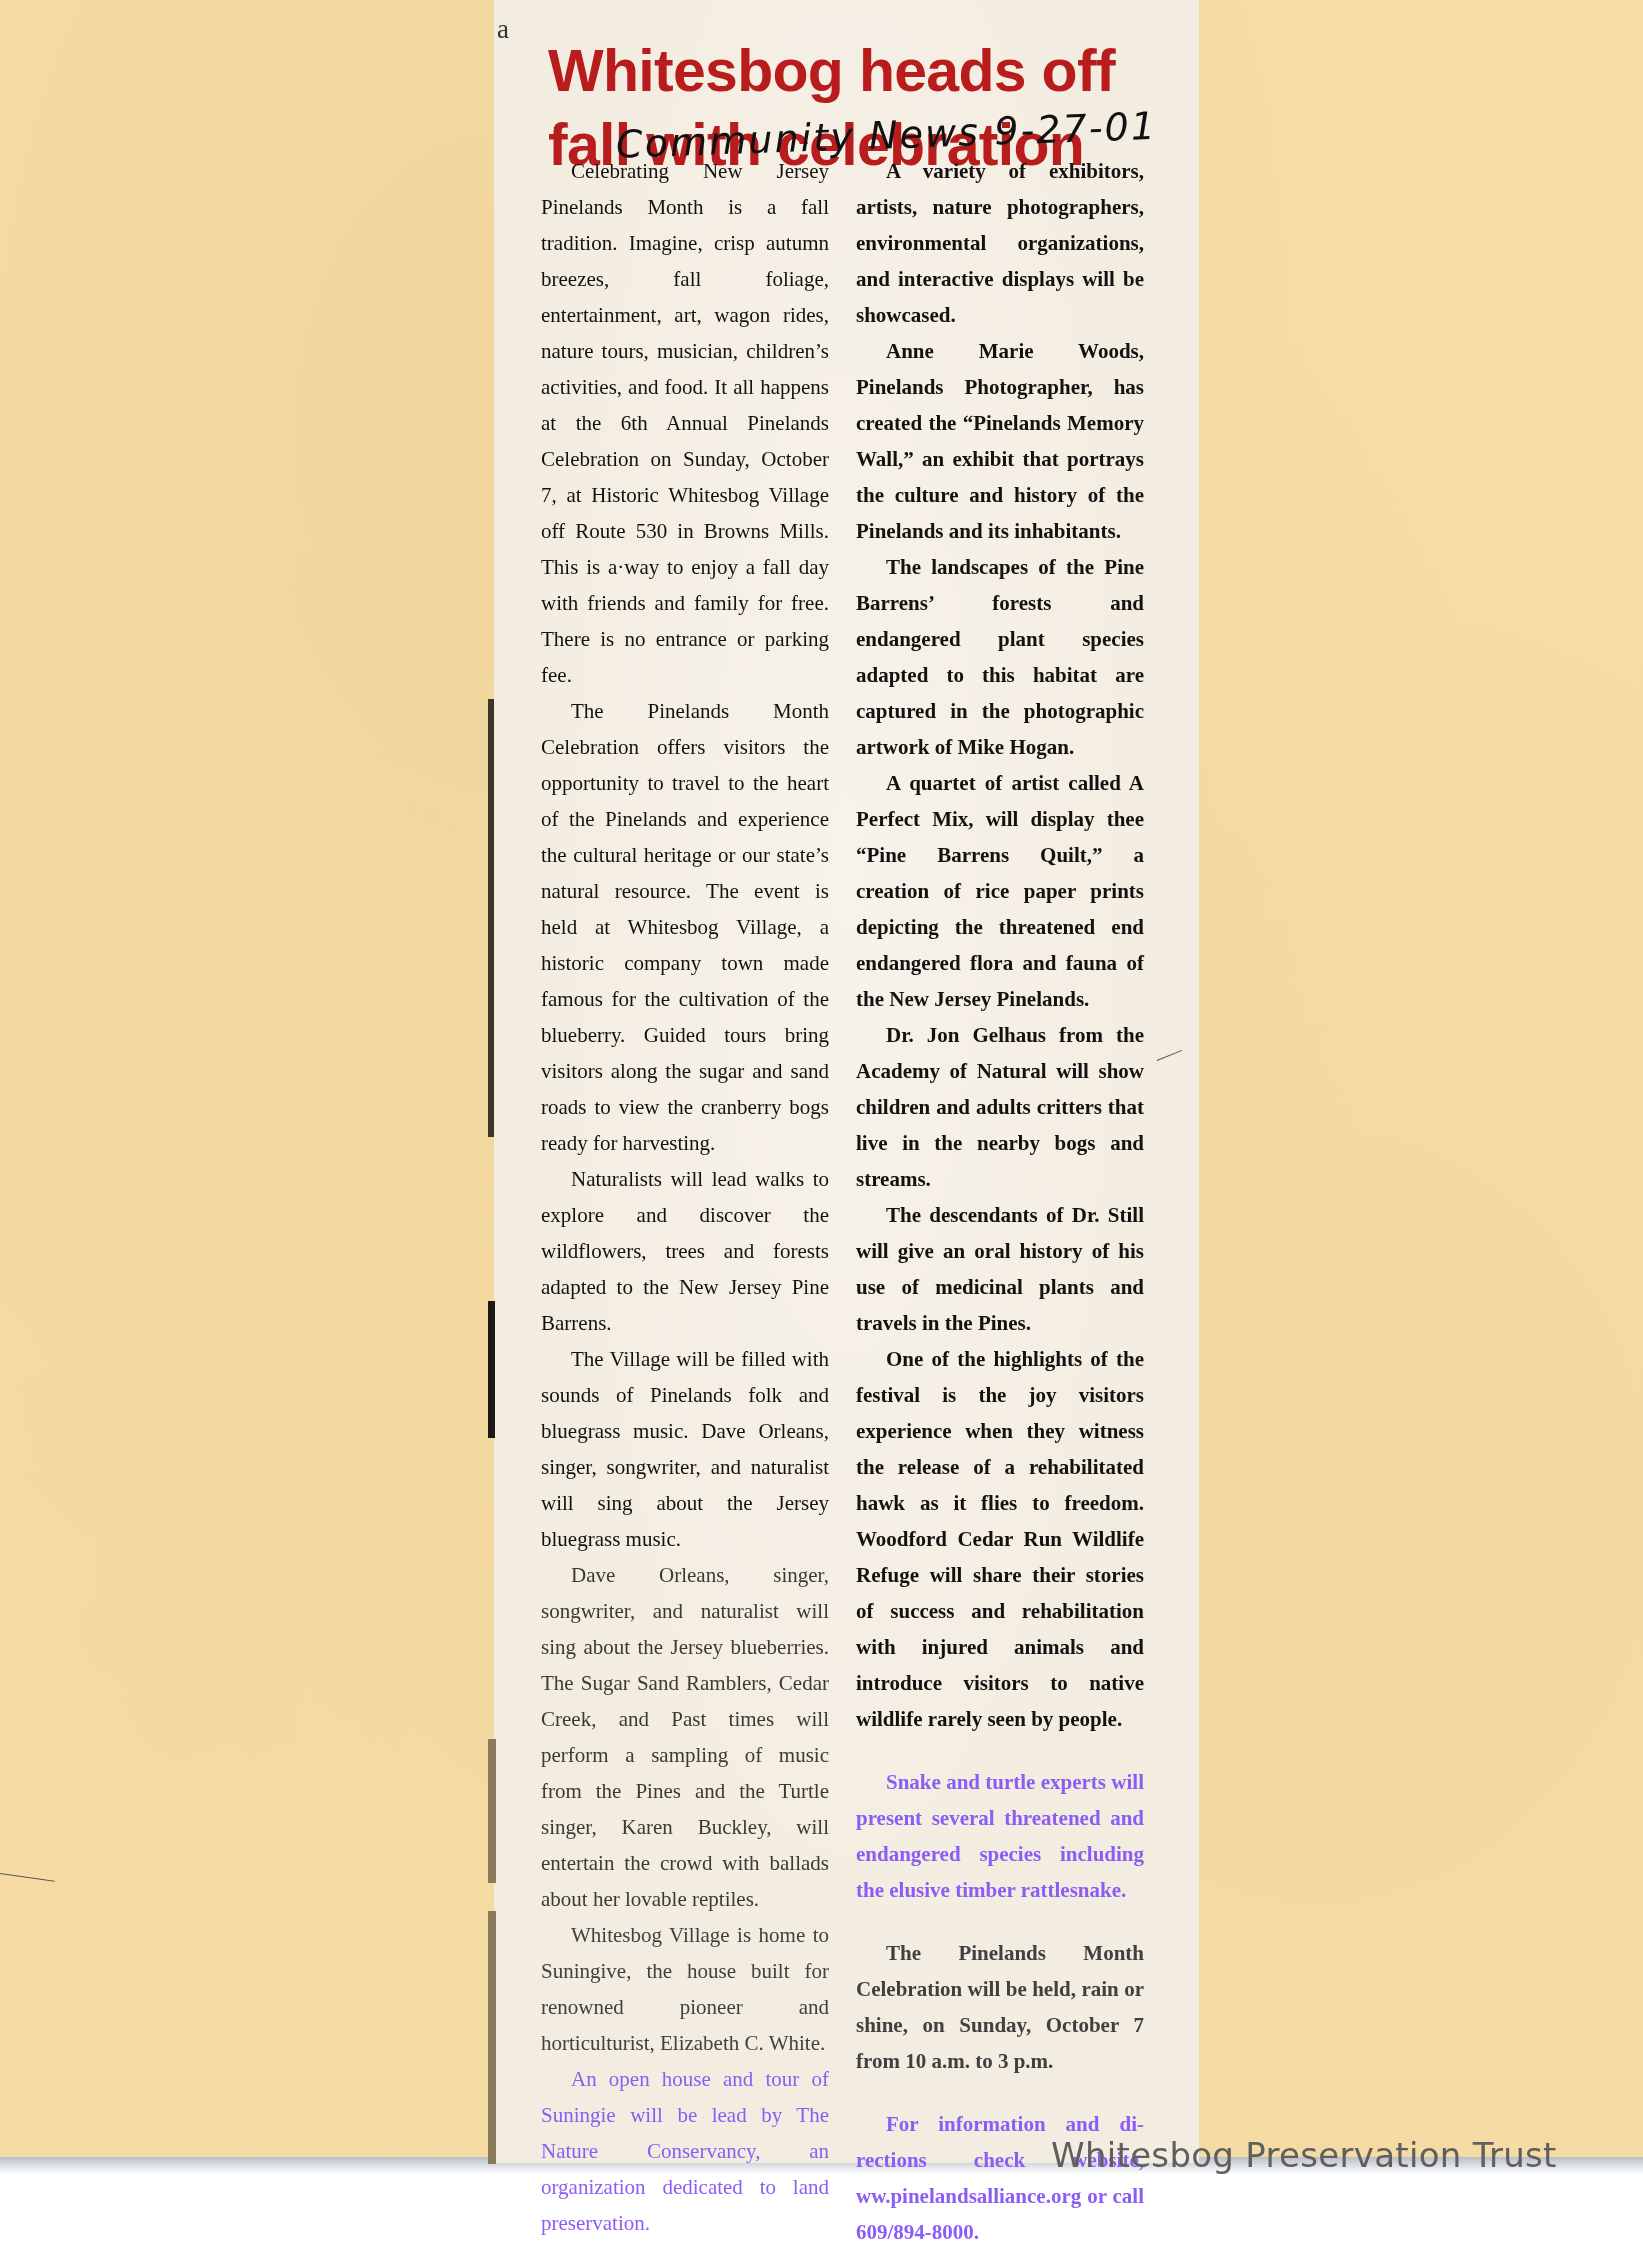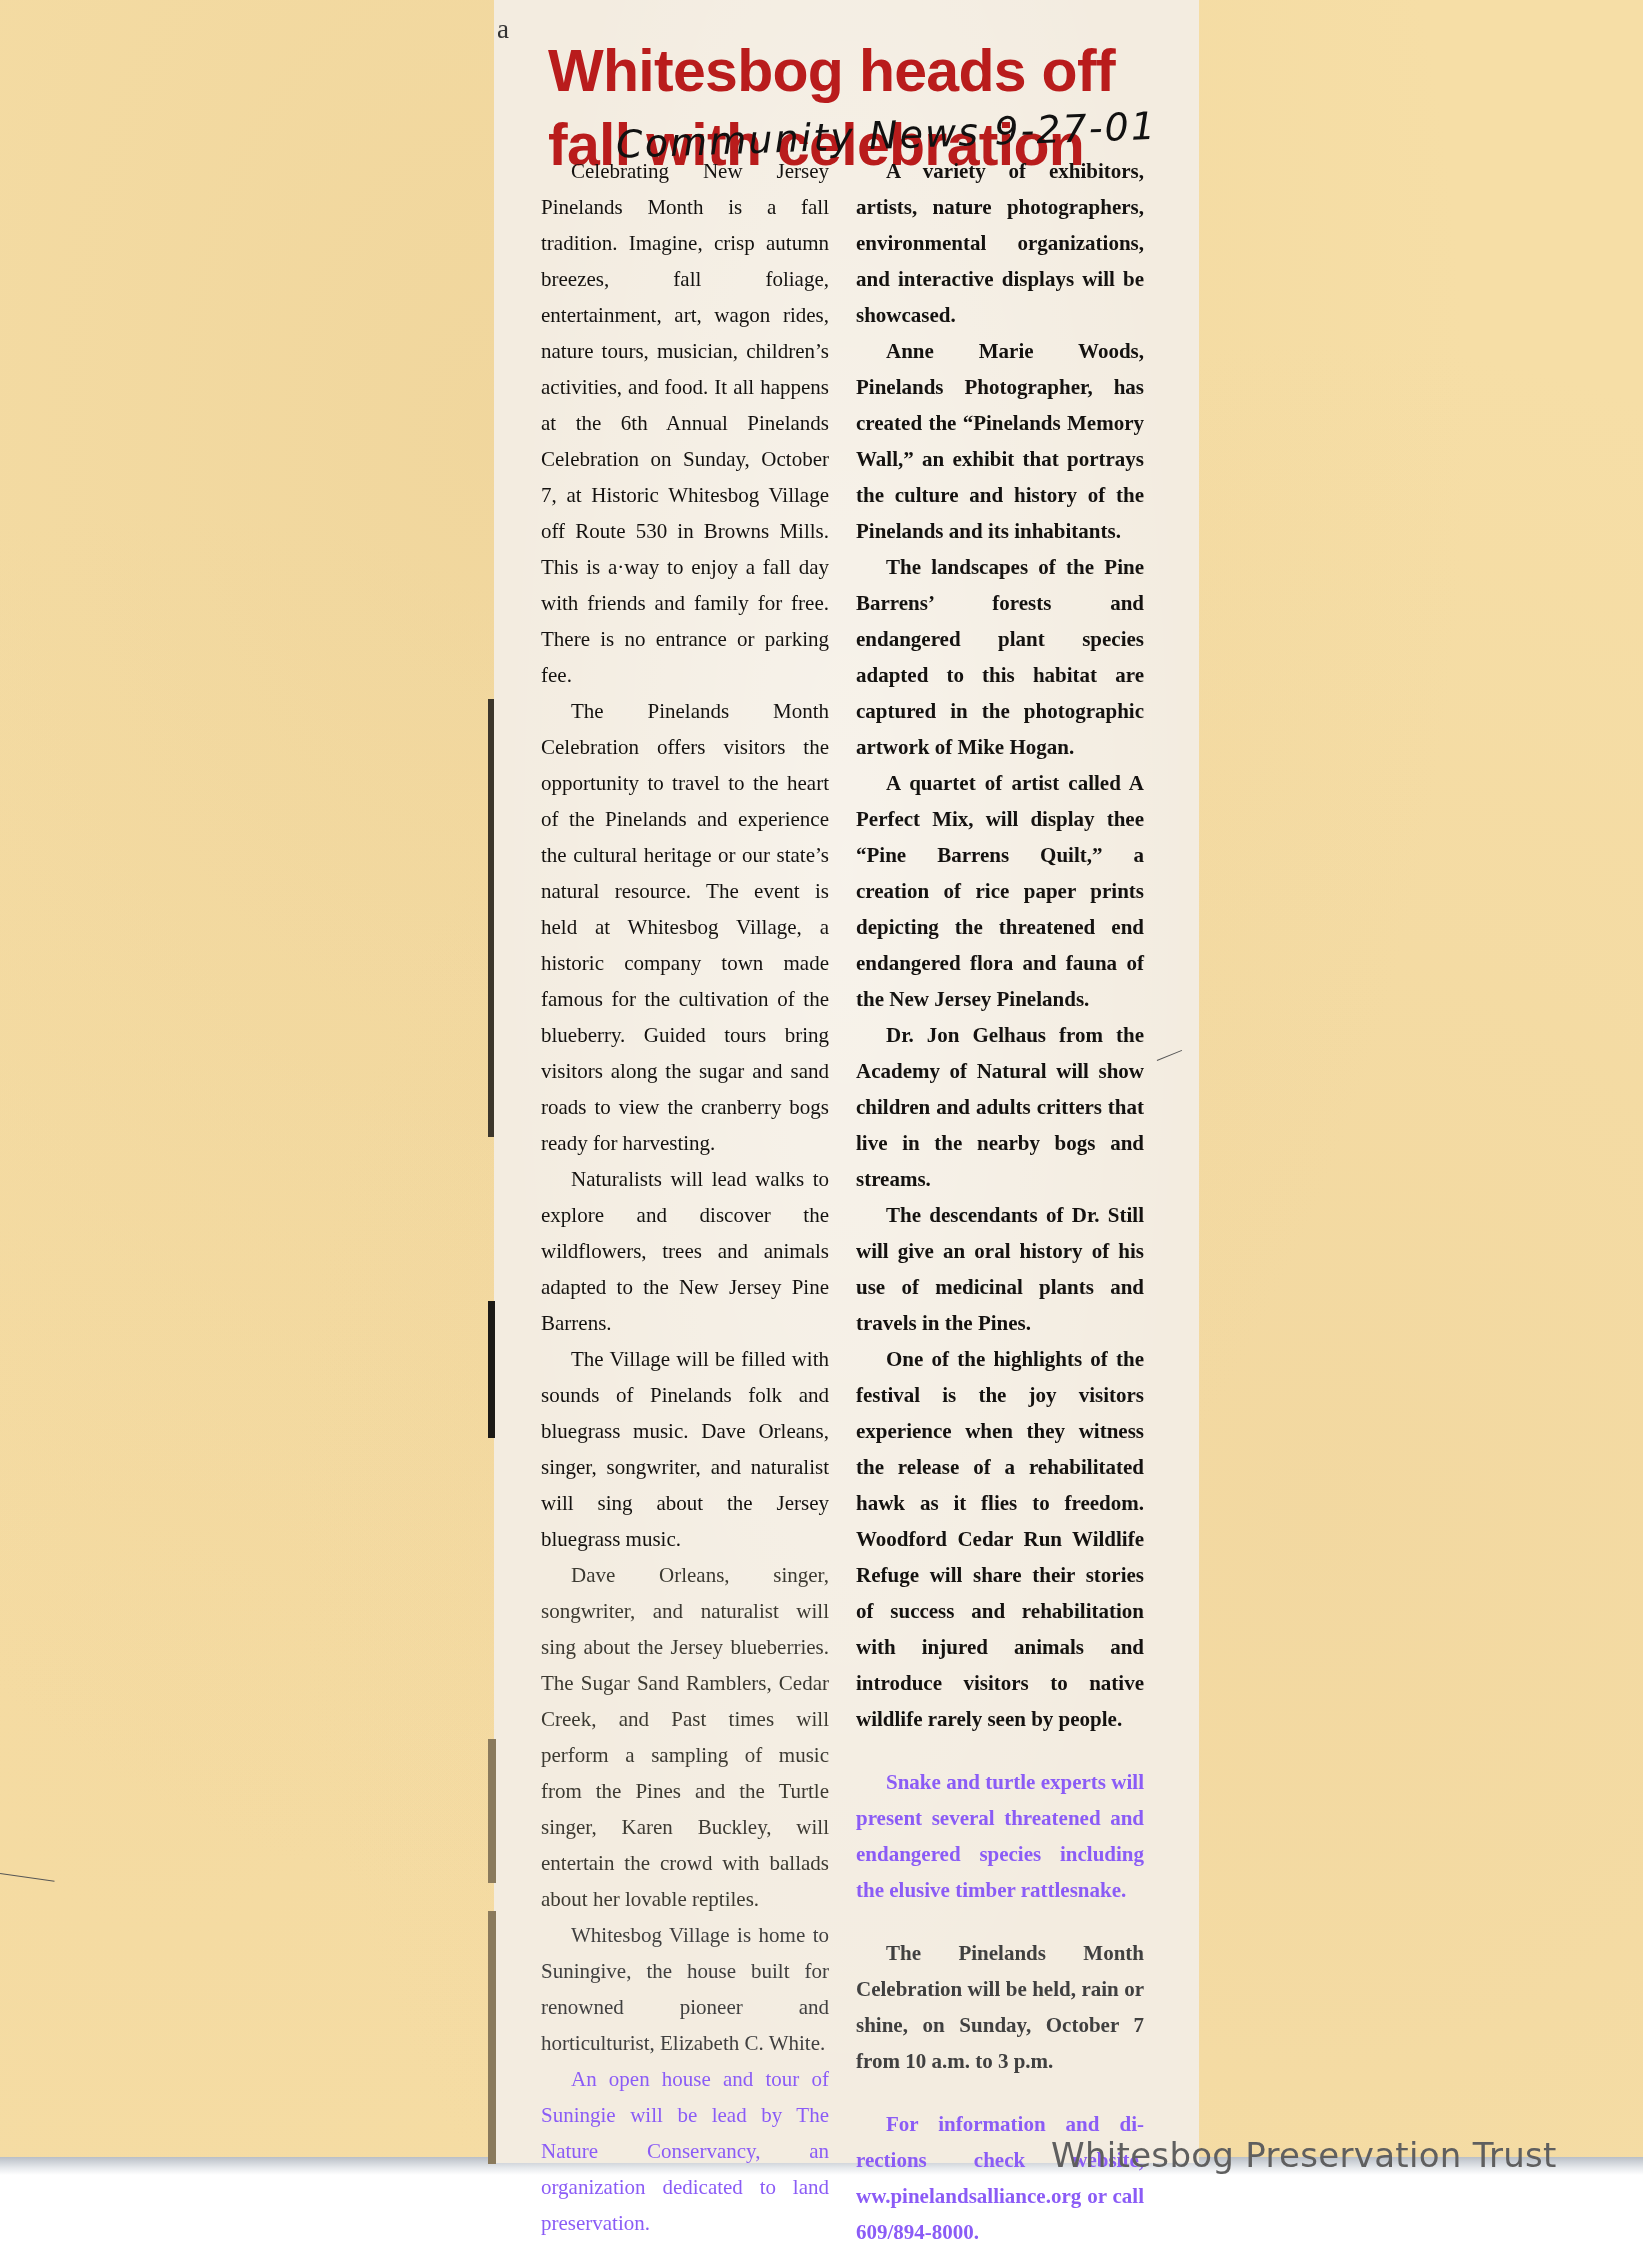--- a/index.html
+++ b/index.html
@@ -83,21 +83,21 @@
 
 <div class="stray-a">a</div>
 
 <h1 class="headline">Whitesbog heads off fall with celebration</h1>
 
 <div class="handwriting">Community News 9-27-01</div>
 
 <div class="col col-left">
   <p>Celebrating New Jersey Pinelands Month is a fall tradition. Imagine, crisp autumn breezes, fall fo­liage, entertainment, art, wagon rides, nature tours, musician, children’s activ­ities, and food. It all hap­pens at the 6th Annual Pinelands Celebration on Sunday, October 7, at His­toric Whitesbog Village off Route 530 in Browns Mills. This is a·way to en­joy a fall day with friends and family for free. There is no entrance or parking fee.</p>
   <p>The Pinelands Month Celebration offers visitors the opportunity to travel to the heart of the Pinelands and experience the cultural heritage or our state’s nat­ural resource. The event is held at Whitesbog Village, a historic company town made famous for the culti­vation of the blueberry. Guided tours bring visitors along the sugar and sand roads to view the cranber­ry bogs ready for harvest­ing.</p>
-  <p>Naturalists will lead walks to explore and dis­cover the wildflowers, trees and animals adapted to the New Jersey Pine Barrens.</p>
+  <p>Naturalists will lead walks to explore and dis­cover the wildflowers, trees and forests adapted to the New Jersey Pine Barrens.</p>
   <p>The Village will be filled with sounds of Pinelands folk and bluegrass music. Dave Orleans, singer, songwriter, and naturalist will sing about the Jersey bluegrass music.</p>
   <p class="fade1">Dave Orleans, singer, songwriter, and naturalist will sing about the Jersey blueberries. The Sugar Sand Ramblers, Cedar Creek, and Past times will perform a sampling of mu­sic from the Pines and the Turtle singer, Karen Buck­ley, will entertain the crowd with ballads about her lovable reptiles.</p>
   <p class="fade3">Whitesbog Village is home to Suningive, the house built for renowned pioneer and horticulturist, Elizabeth C. White.</p>
   <p class="fade2">An open house and tour of Suningie will be lead by The Nature Conservancy, an organization dedicated to land preservation.</p>
 </div>
 
 <div class="col col-right">
   <p>A variety of exhibitors, artists, nature photogra­phers, environmental orga­nizations, and interactive displays will be show­cased.</p>
   <p>Anne Marie Woods, Pinelands Photographer, has created the “Pinelands Memory Wall,” an exhibit that portrays the culture and history of the Pinelands and its inhabi­tants.</p>
   <p>The landscapes of the Pine Barrens’ forests and endangered plant species adapted to this habitat are captured in the photo­graphic artwork of Mike Hogan.</p>

